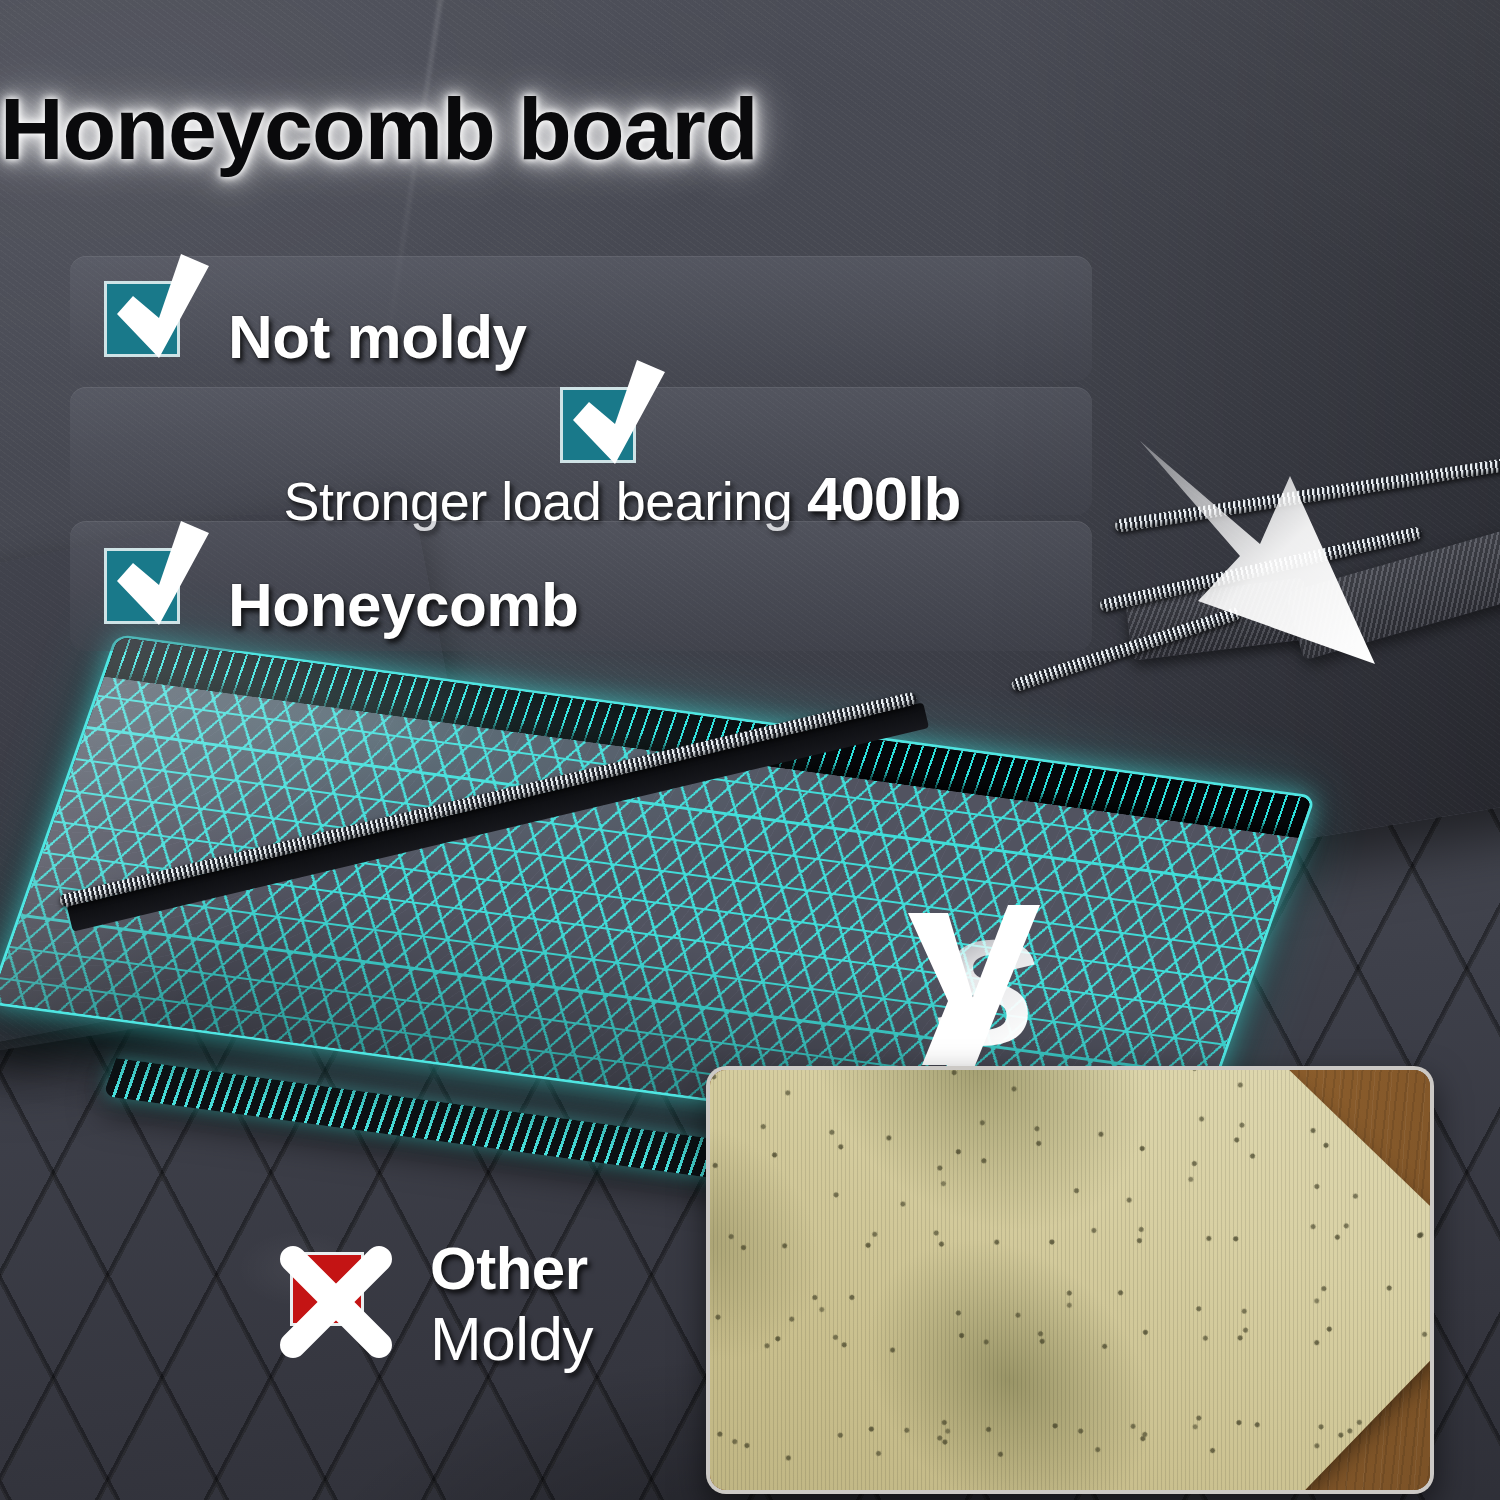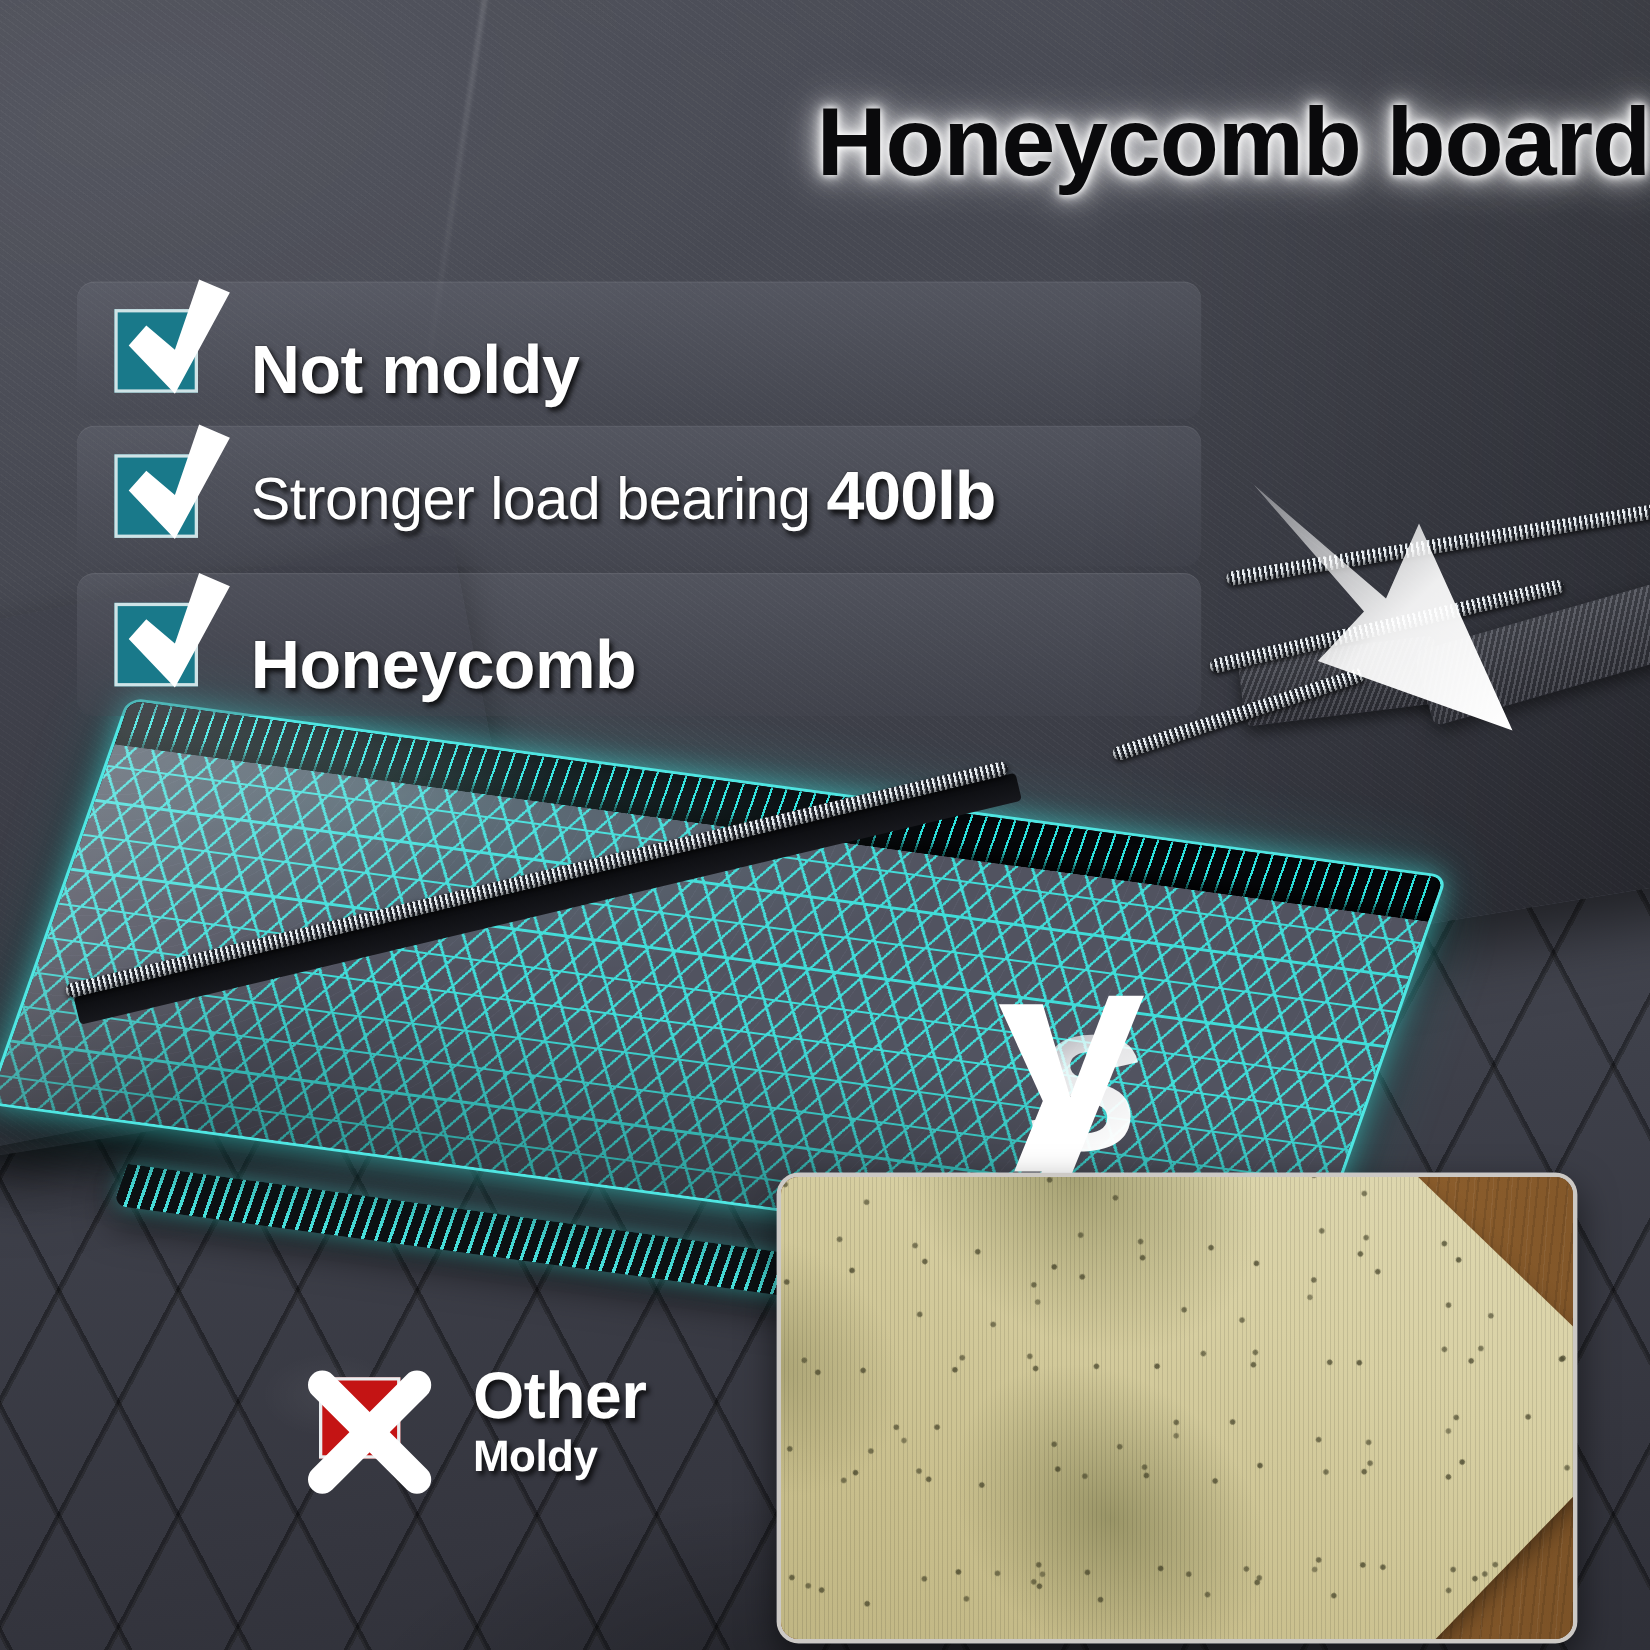--- a/index.html
+++ b/index.html
@@ -172,21 +172,21 @@
     position:absolute; left:60px; top:570px; width:1290px; height:600px;
     background:radial-gradient(ellipse 640px 280px at 46% 50%, rgba(60,225,220,.18), rgba(0,0,0,0) 70%);
     pointer-events:none;
   }
 
   
   .arrow-svg{ position:absolute; left:1140px; top:396px; width:300px; height:290px; }
 
   
   .title{
-    position:absolute; left:0; top:78px; width:1500px; text-align:right;
+    position:absolute; left:0; top:78px; width:1500px; text-align:left;
     font-size:88px; font-weight:bold; letter-spacing:-1px;
     color:#0a0a0c;
     text-shadow:
       0 0 6px #ffffff, 0 0 13px #ffffff, 0 0 22px rgba(255,255,255,.92),
       0 0 38px rgba(255,255,255,.6), 0 0 56px rgba(255,255,255,.35);
     white-space:nowrap;
   }
 
   
   .features{
@@ -194,21 +194,21 @@
     display:flex; flex-direction:column; gap:6px;
   }
   .feat{
     position:relative; display:flex; align-items:center;
     height:125px; padding-left:34px;
     border-radius:16px;
     background:linear-gradient(180deg, rgba(116,119,131,.30), rgba(70,72,82,.30));
     box-shadow:inset 0 1px 0 rgba(255,255,255,.07);
     overflow:visible;
   }
-  .feat:nth-child(2){ height:128px; }
+  .feat:nth-child(2){ height:128px;flex-direction:column; }
   .feat:nth-child(3){ height:130px; }
 
   .chk{
     position:relative; flex:0 0 auto; width:76px; height:76px;
     background:#19798a; border:3px solid #cfe3e6;
   }
   .chk .tick{
     position:absolute; left:-4px; top:-32px; width:120px; height:118px;
     overflow:visible;
   }
@@ -231,21 +231,21 @@
   .xbox{
     position:absolute; left:0; top:14px; width:74px; height:74px;
     background:#c41414; border:3px solid #e9eef0;
   }
   .xmark{ position:absolute; left:-26px; top:-22px; width:136px; height:136px; overflow:visible; }
   .other-text{
     position:absolute; left:140px; top:0; color:#fff;
     text-shadow:3px 4px 5px rgba(0,0,0,.75);
   }
   .other-text .l1{ font-size:60px; font-weight:bold; letter-spacing:-.5px; line-height:1.02; }
-  .other-text .l2{ font-size:40px; font-weight:bold;   letter-spacing:-.5px; line-height:1.28; }
+  .other-text .l2{ font-size:62px; font-weight:normal;   letter-spacing:-.5px; line-height:1.28; }
 
   
   .inset{
     position:absolute; left:706px; top:1066px; width:728px; height:428px;
     border-radius:20px; border:4px solid rgba(228,232,238,.80);
     overflow:hidden;
     box-shadow:0 14px 34px rgba(0,0,0,.55);
     background:#6d4a27;
   }
   .wood{

